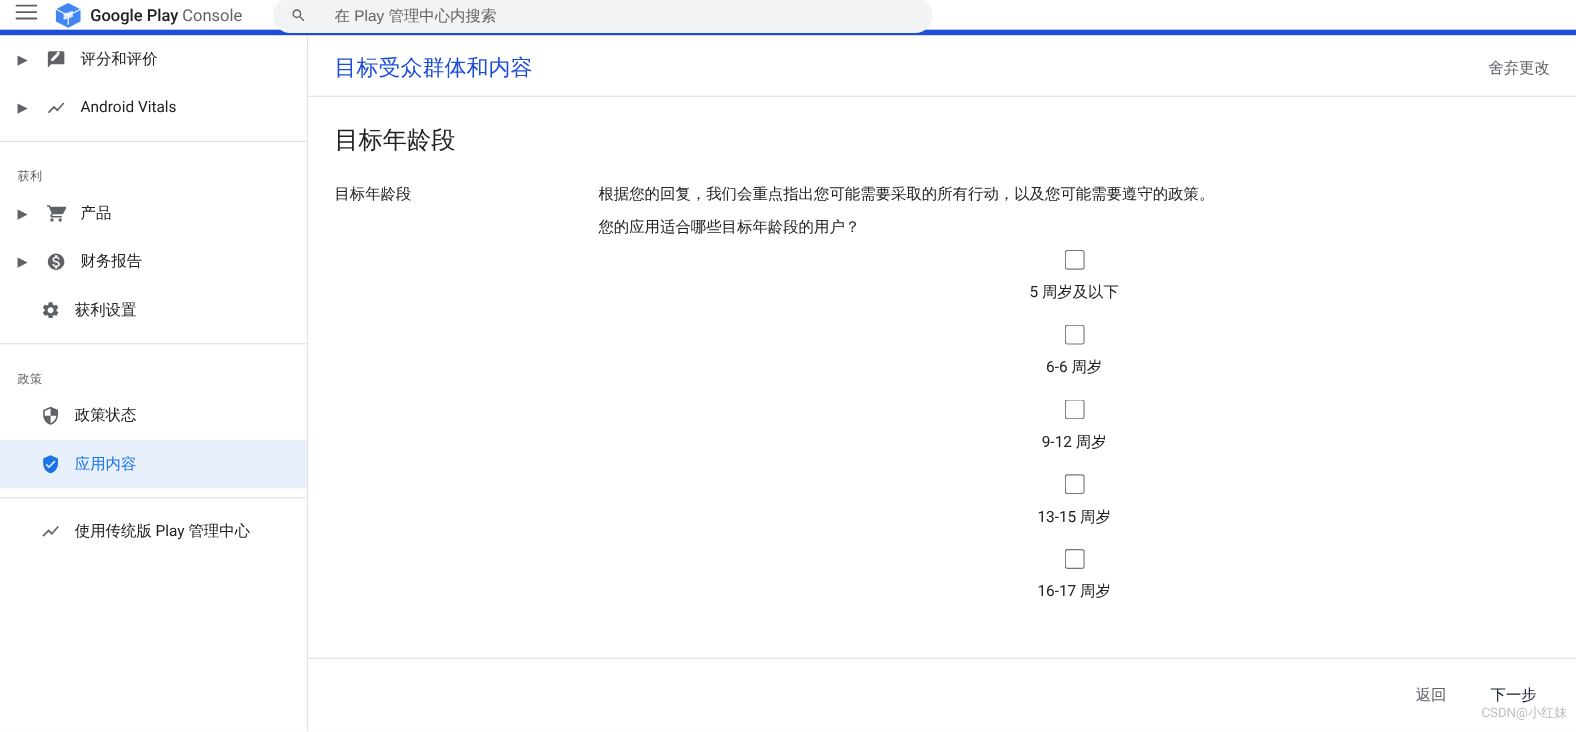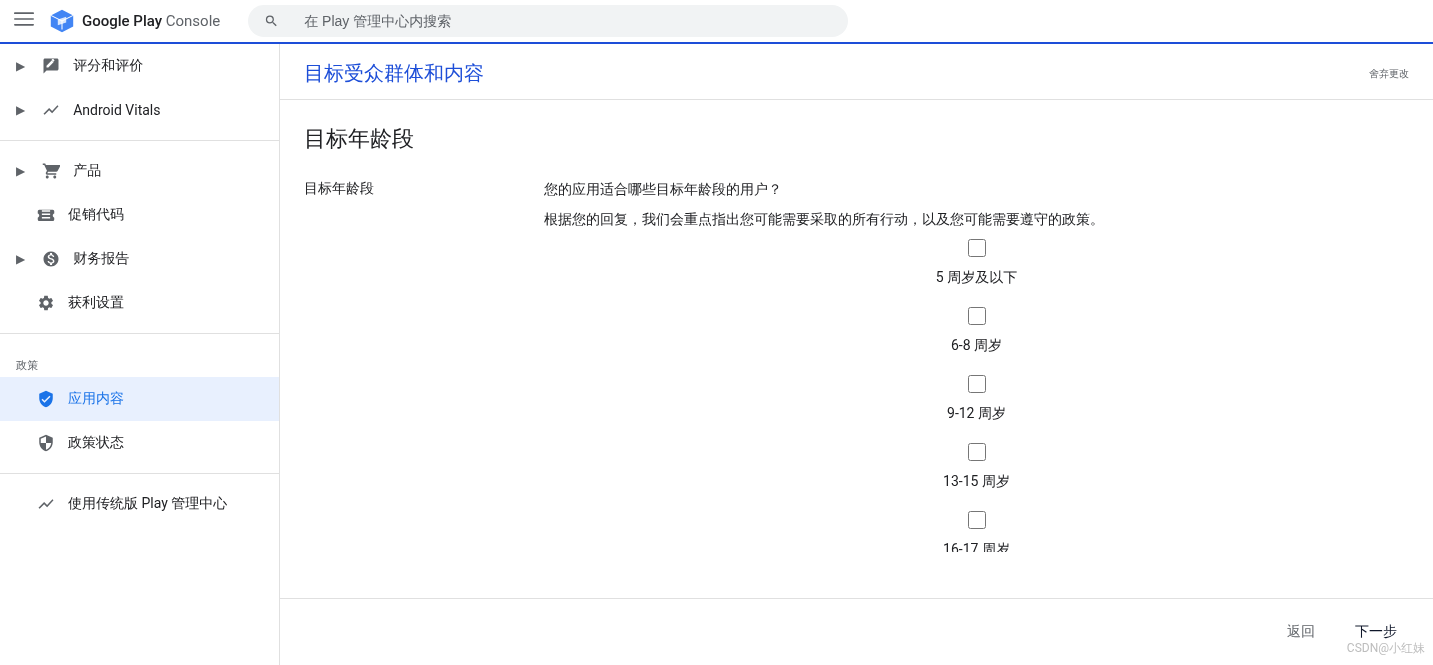--- a/index.html
+++ b/index.html
@@ -2,23 +2,23 @@
 <html><head>
   <meta charset="utf-8">
   <style>
     * { box-sizing: border-box; margin: 0; padding: 0; }
     body { font-family: 'Roboto', Arial, sans-serif; font-size: 14px; color: #202124; background: #f8f9fa; display: flex; flex-direction: column; height: 665px; overflow: hidden; }
 
     
     .header {
       display: flex;
       align-items: center;
-      height: 44px;
+      height: 32px;
       background: #fff;
-      border-bottom: 2px solid #1d4ed8;
+      border-bottom: 5px solid #1d4ed8;
       padding: 0 12px;
       gap: 12px;
       flex-shrink: 0;
       z-index: 10;
     }
     .header-menu-icon {
       cursor: pointer;
       color: #5f6368;
       font-size: 20px;
       width: 24px;
@@ -173,21 +173,21 @@
       justify-content: space-between;
       padding: 16px 24px 12px 24px;
       border-bottom: 1px solid #e0e0e0;
     }
     .content-title {
       font-size: 20px;
       font-weight: 400;
       color: #1d4ed8;
     }
     .discard-btn {
-      font-size: 10px;
+      font-size: 14px;
       color: #5f6368;
       cursor: pointer;
     }
 
     .content-scroll {
       flex: 1;
       overflow-y: auto;
       padding: 24px;
     }
 
@@ -341,39 +341,32 @@
       <span class="item-icon">
         <svg width="18" height="18" viewBox="0 0 24 24" fill="#5f6368">
             <path d="M3.5 18.49l6-6.01 4 4L22 6.92l-1.41-1.41-7.09 7.97-4-4L2 16.99z"></path>
           </svg>
       </span>
       <span>Android Vitals</span>
     </div>
 
     <div class="sidebar-divider"></div>
 
+    <div class="sidebar-section-label">获利</div>
 
     <div class="sidebar-item">
       <span class="expand-arrow">▶</span>
       <span class="item-icon">
         <svg width="18" height="18" viewBox="0 0 24 24" fill="#5f6368">
             <path d="M7 18c-1.1 0-1.99.9-1.99 2S5.9 22 7 22s2-.9 2-2-.9-2-2-2zM1 2v2h2l3.6 7.59-1.35 2.45c-.16.28-.25.61-.25.96C5 16.1 6.1 17 7 17h12v-2H7.42c-.14 0-.25-.11-.25-.25l.03-.12.9-1.63H19c.75 0 1.41-.41 1.75-1.03l3.58-6.49A1 1 0 0023.46 4H5.21l-.94-2H1zm16 16c-1.1 0-1.99.9-1.99 2s.89 2 1.99 2 2-.9 2-2-.9-2-2-2z"></path>
           </svg>
       </span>
       <span>产品</span>
     </div>
     <div class="sidebar-item">
-      <span class="item-icon" style="margin-left:20px">
-        <svg width="18" height="18" viewBox="0 0 24 24" fill="#5f6368">
-            <path d="M21 5H3a2 2 0 00-2 2v3.08c1.12.43 1.96 1.47 1.96 2.72s-.84 2.29-1.96 2.72V18a2 2 0 002 2h18a2 2 0 002-2v-2.48c-1.12-.43-1.96-1.47-1.96-2.72s.84-2.29 1.96-2.72V7a2 2 0 00-2-2zm-3.5 11.5h-11v-2h11v2zm0-4.5h-11V10h11v2zm0-4.5h-11v-2h11v2z"></path>
-          </svg>
-      </span>
-      <span>促销代码</span>
-    </div>
-    <div class="sidebar-item">
       <span class="expand-arrow">▶</span>
       <span class="item-icon">
         <svg width="18" height="18" viewBox="0 0 24 24" fill="#5f6368">
             <path d="M12 2C6.48 2 2 6.48 2 12s4.48 10 10 10 10-4.48 10-10S17.52 2 12 2zm1.41 16.09V20h-2.67v-1.93c-1.71-.36-3.16-1.46-3.27-3.4h1.96c.1 1.05.82 1.87 2.65 1.87 1.96 0 2.4-.98 2.4-1.59 0-.83-.44-1.61-2.67-2.14-2.48-.6-4.18-1.62-4.18-3.67 0-1.72 1.39-2.84 3.11-3.21V4h2.67v1.95c1.86.45 2.79 1.86 2.85 3.39H14.3c-.05-1.11-.64-1.87-2.22-1.87-1.5 0-2.4.68-2.4 1.64 0 .84.65 1.39 2.67 1.91s4.18 1.39 4.18 3.91c-.01 1.83-1.38 2.83-3.12 3.16z"></path>
           </svg>
       </span>
       <span>财务报告</span>
     </div>
     <div class="sidebar-item">
       <span class="item-icon" style="margin-left:20px">
@@ -381,36 +374,36 @@
             <path d="M19.14,12.94c0.04-0.3,0.06-0.61,0.06-0.94c0-0.32-0.02-0.64-0.07-0.94l2.03-1.58c0.18-0.14,0.23-0.41,0.12-0.61l-1.92-3.32c-0.12-0.22-0.37-0.29-0.59-0.22l-2.39,0.96c-0.5-0.38-1.03-0.7-1.62-0.94L14.4,2.81c-0.04-0.24-0.24-0.41-0.48-0.41h-3.84c-0.24,0-0.43,0.17-0.47,0.41L9.25,5.35C8.66,5.59,8.12,5.92,7.63,6.29L5.24,5.33c-0.22-0.08-0.47,0-0.59,0.22L2.74,8.87C2.62,9.08,2.66,9.34,2.86,9.48l2.03,1.58C4.84,11.36,4.8,11.69,4.8,12s0.02,0.64,0.07,0.94l-2.03,1.58c-0.18,0.14-0.23,0.41-0.12,0.61l1.92,3.32c0.12,0.22,0.37,0.29,0.59,0.22l2.39-0.96c0.5,0.38,1.03,0.7,1.62,0.94l0.36,2.54c0.05,0.24,0.24,0.41,0.48,0.41h3.84c0.24,0,0.44-0.17,0.47-0.41l0.36-2.54c0.59-0.24,1.13-0.56,1.62-0.94l2.39,0.96c0.22,0.08,0.47,0,0.59-0.22l1.92-3.32c0.12-0.22,0.07-0.47-0.12-0.61L19.14,12.94z M12,15.6c-1.98,0-3.6-1.62-3.6-3.6s1.62-3.6,3.6-3.6s3.6,1.62,3.6,3.6S13.98,15.6,12,15.6z"></path>
           </svg>
       </span>
       <span>获利设置</span>
     </div>
 
     <div class="sidebar-divider"></div>
 
     <div class="sidebar-section-label">政策</div>
 
+    <div class="sidebar-item">
+      <span class="item-icon" style="margin-left:20px">
+        <svg width="18" height="18" viewBox="0 0 24 24" fill="#5f6368">
+            <path d="M12 1L3 5v6c0 5.55 3.84 10.74 9 12 5.16-1.26 9-6.45 9-12V5l-9-4zm0 10.99h7c-.53 4.12-3.28 7.79-7 8.94V12H5V6.3l7-3.11v8.8z"></path>
+          </svg>
+      </span>
+      <span>政策状态</span>
+    </div>
     <div class="sidebar-item active">
       <span class="item-icon" style="margin-left:20px">
         <svg width="18" height="18" viewBox="0 0 24 24" fill="#1a73e8">
             <path d="M12 1L3 5v6c0 5.55 3.84 10.74 9 12 5.16-1.26 9-6.45 9-12V5l-9-4zm-2 16l-4-4 1.41-1.41L10 14.17l6.59-6.59L18 9l-8 8z"></path>
           </svg>
       </span>
       <span style="color:#1a73e8">应用内容</span>
     </div>
-    <div class="sidebar-item">
-      <span class="item-icon" style="margin-left:20px">
-        <svg width="18" height="18" viewBox="0 0 24 24" fill="#5f6368">
-            <path d="M12 1L3 5v6c0 5.55 3.84 10.74 9 12 5.16-1.26 9-6.45 9-12V5l-9-4zm0 10.99h7c-.53 4.12-3.28 7.79-7 8.94V12H5V6.3l7-3.11v8.8z"></path>
-          </svg>
-      </span>
-      <span>政策状态</span>
-    </div>
 
     <div class="sidebar-divider"></div>
 
     <div class="sidebar-item">
       <span class="item-icon" style="margin-left:20px">
         <svg width="18" height="18" viewBox="0 0 24 24" fill="#5f6368">
             <path d="M3.5 18.49l6-6.01 4 4L22 6.92l-1.41-1.41-7.09 7.97-4-4L2 16.99z"></path>
           </svg>
       </span>
       <span>使用传统版 Play 管理中心</span>
@@ -422,31 +415,31 @@
       <h1 class="content-title">目标受众群体和内容</h1>
       <span class="discard-btn">舍弃更改</span>
     </div>
 
     <div class="content-scroll">
       <h2 class="section-title">目标年龄段</h2>
 
       <div class="form-row">
         <div class="form-label-col">目标年龄段</div>
         <div class="form-content-col">
+          <p>根据您的回复，我们会重点指出您可能需要采取的所有行动，以及您可能需要遵守的政策。</p>
           <p>您的应用适合哪些目标年龄段的用户？</p>
-          <p>根据您的回复，我们会重点指出您可能需要采取的所有行动，以及您可能需要遵守的政策。</p>
 
           <div class="checkbox-group">
             <label class="checkbox-item">
               <input type="checkbox" style="">
               <span class="checkbox-label">5 周岁及以下</span>
             </label>
             <label class="checkbox-item">
               <input type="checkbox" style="">
-              <span class="checkbox-label">6-8 周岁</span>
+              <span class="checkbox-label">6-6 周岁</span>
             </label>
             <label class="checkbox-item">
               <input type="checkbox" style="">
               <span class="checkbox-label">9-12 周岁</span>
             </label>
             <label class="checkbox-item">
               <input type="checkbox" style="">
               <span class="checkbox-label">13-15 周岁</span>
             </label>
             <label class="checkbox-item">

